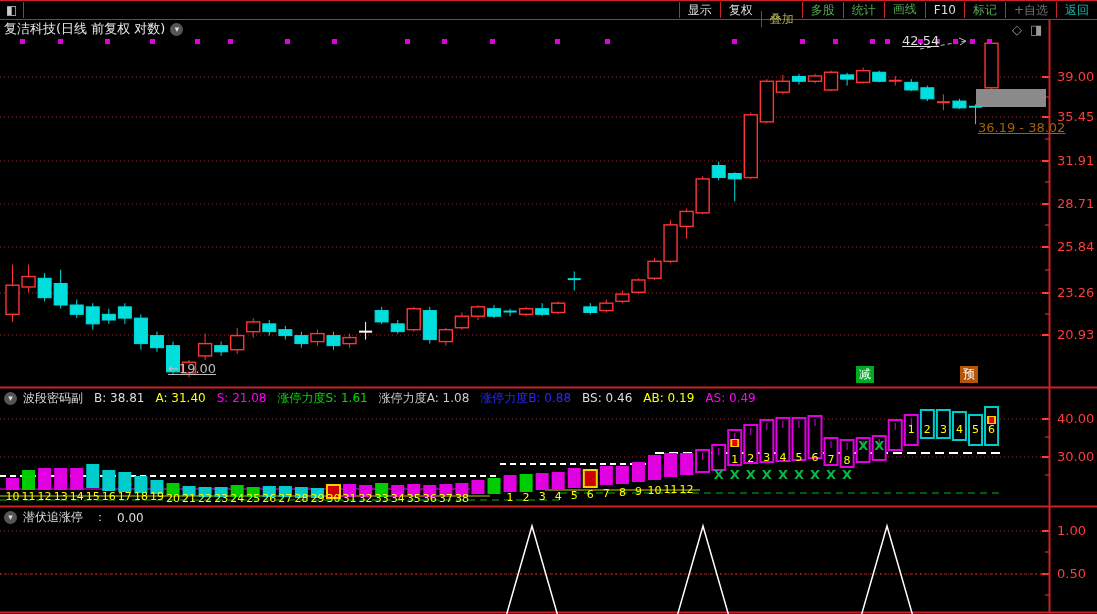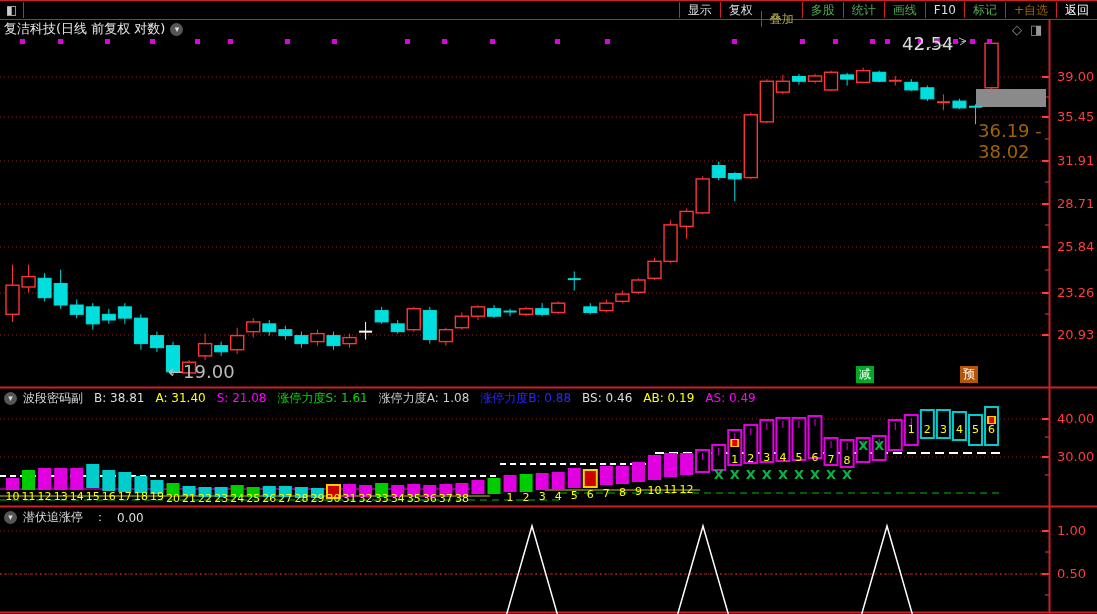--- a/index.html
+++ b/index.html
@@ -14,21 +14,21 @@
   .tb-sep{width:1px;height:16px;background:#c22;}
   .tb-item{padding:0 9px;color:#ccc;cursor:default;line-height:16px;}
   .tb-item.active{color:#00e5e5;}
   .tb-right{margin-left:auto;display:flex;height:14px;align-items:center;}
   .tbr-item{padding:0 8px;border-left:1px solid #c22;line-height:16px;}
   .titlebar{position:absolute;left:4px;top:20px;z-index:3;display:flex;align-items:center;
             font-size:13px;color:#e8e8e8;}
   .drop-icon{display:inline-block;width:13px;height:13px;border-radius:50%;background:#555;
              color:#ddd;font-size:9px;line-height:13px;text-align:center;margin-left:5px;}
   .title-icons{position:absolute;top:22px;z-index:3;color:#999;font-size:13px;}
-  .anno{position:absolute;z-index:2;font-size:18px;}
+  .anno{position:absolute;z-index:2;font-size:13px;text-decoration:underline;}
   .badge{position:absolute;z-index:2;width:18px;height:17px;color:#fff;font-size:12px;
          text-align:center;line-height:17px;}
   .p-header{position:absolute;z-index:3;display:flex;align-items:center;font-size:12px;
             white-space:nowrap;}
   .p-header .seg{margin-right:11px;}
 </style>
 </head>
 <body>
 
 <div id="stage">
@@ -413,25 +413,25 @@
 
   <div class="toolbar">
     <span class="win-icon">◧</span>
     <span class="tb-sep"></span>
     <span class="tb-right" id="tb-right">
         <span class="tbr-item" style="color: rgb(221, 221, 221);">显示</span>
         <span class="tbr-item" style="color: rgb(221, 221, 221);">复权</span>
         <span class="tbr-item" style="color: rgb(170, 170, 85); margin-top: 17px;">叠加</span>
         <span class="tbr-item" style="color: rgb(85, 170, 85);">多股</span>
         <span class="tbr-item" style="color: rgb(85, 170, 85);">统计</span>
-        <span class="tbr-item" style="color: rgb(85, 170, 85);">画线</span>
+        <span class="tbr-item" style="color: rgb(85, 170, 85); font-family: Liberation Mono, monospace;">画线</span>
         <span class="tbr-item" style="color: rgb(221, 221, 221);">F10</span>
         <span class="tbr-item" style="color: rgb(85, 170, 85);">标记</span>
-        <span class="tbr-item" style="color: #a16207;">+自选</span>
-        <span class="tbr-item" style="color: #ffffff;">返回</span>
+        <span class="tbr-item" style="color: #737373;">+自选</span>
+        <span class="tbr-item" style="color: #14b8a6;">返回</span>
       </span>
   </div>
 
   <div class="titlebar">
     <span>复洁科技(日线 前复权 对数)</span>
     <span class="drop-icon">▾</span>
   </div>
   <span class="title-icons" style="left:1012px;">◇</span>
   <span class="title-icons" style="left:1030px;">◨</span>
 

